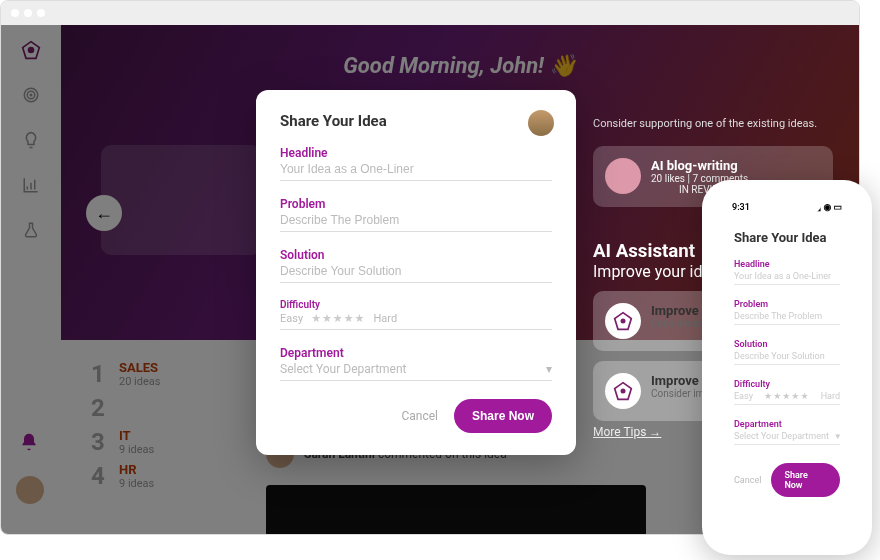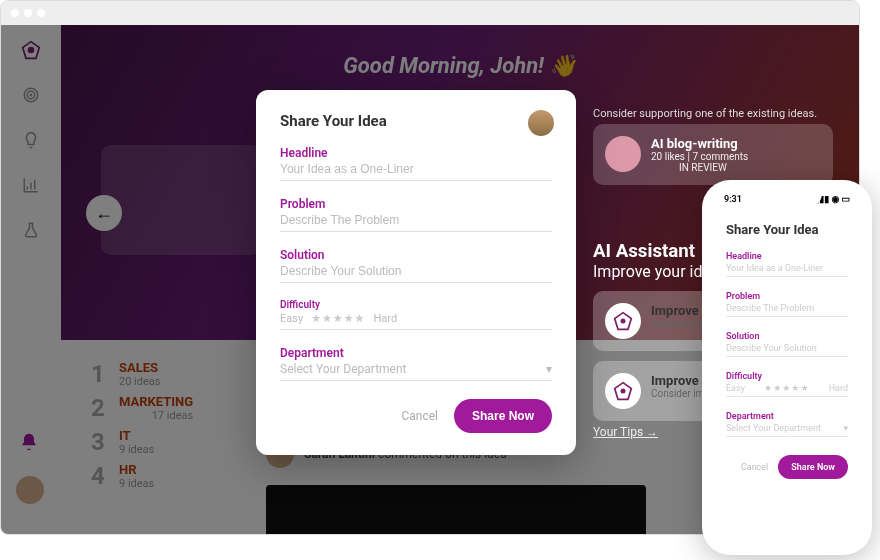--- a/index.html
+++ b/index.html
@@ -56,35 +56,35 @@
   .difficulty-row { display:flex; align-items:center; gap:8px; font-size:11px; color:#bbb; padding-top:2px; }
   .stars { color:#ccc; letter-spacing:1px; }
   .select-row { display:flex; align-items:center; justify-content:space-between; font-size:12px; color:#bbb; padding-top:2px; }
   .modal-actions { display:flex; justify-content:flex-end; align-items:center; gap:16px; margin-top:18px; }
   .cancel-btn { font-size:12px; color:#aaa; cursor:pointer; }
   .share-btn { background:#a11a9c; color:#fff; font-size:12px; font-weight:600; padding:10px 18px; border-radius:30px; border:none; cursor:pointer; }
 
   
   .right-panel { position:absolute; left:592px; top:80px; width:240px; z-index:40; color:#fff; }
   .right-panel h3 { font-size:14px; font-weight:700; }
-  .right-panel .sub { font-size:11px; color:#ddd; margin-top:2px; }
-  .idea-card { background:rgba(255,255,255,0.2); border-radius:10px; padding:12px; margin-top:4px; display:flex; gap:10px; align-items:flex-start; }
+  .right-panel .sub { font-size:11px; color:#ddd; margin-top:12px; }
+  .idea-card { background:rgba(255,255,255,0.2); border-radius:10px; padding:12px; margin-top:16px; display:flex; gap:10px; align-items:flex-start; }
   .idea-avatar { width:36px; height:36px; border-radius:50%; background:#d9a; flex-shrink:0; }
   .idea-logo { width:36px; height:36px; border-radius:50%; background:#fff; display:flex; align-items:center; justify-content:center; flex-shrink:0; }
   .idea-title { font-size:13px; font-weight:700; color:#fff; }
   .idea-meta { font-size:10px; color:#eee; }
   .idea-badge { font-size:10px; color:#eee;padding-left:28px; }
   .ai-section { position:absolute; left:592px; top:215px; width:240px; z-index:40; color:#fff; }
   .ai-card { background:rgba(255,255,255,0.28); border-radius:10px; padding:12px; margin-top:10px; display:flex; gap:10px; align-items:flex-start; }
   .ai-title { font-size:13px; font-weight:700; color:#333; }
   .ai-sub { font-size:10px; color:#666; }
   .more-tips { position:absolute; left:592px; top:400px; z-index:40; font-size:12px; color:#eee; text-decoration:underline; }
 
   
-  .phone { position:absolute; right:8px; top:180px; width:170px; height:375px; background:#fff; border-radius:28px; box-shadow:0 5px 30px rgba(0,0,0,0.25); z-index:100; padding:8px; }
+  .phone { position:absolute; right:8px; top:180px; width:170px; height:375px; background:#fff; border-radius:28px; box-shadow:0 5px 30px rgba(0,0,0,0.25); z-index:100; padding:16px; }
   .phone-inner { width:100%; height:100%; background:#fff; border-radius:22px; position:relative; overflow:hidden; }
   .notch { position:absolute; top:0; left:50%; transform:translateX(-50%); width:70px; height:18px; background:#fff; border-radius:0 0 12px 12px; }
   .status-bar { display:flex; justify-content:space-between; padding:6px 14px 0; font-size:9px; font-weight:600; }
   .phone-content { padding:18px 16px 0; }
   .phone-title { font-size:13px; font-weight:700; color:#333; }
   .p-group { margin-top:14px; border-bottom:1px solid #e5e5e5; padding-bottom:3px; }
   .p-label { font-size:9px; color:#a11a9c; font-weight:600; }
   .p-input { font-size:9px; color:#ccc; padding-top:2px; }
   .p-diff-row { display:flex; justify-content:space-between; align-items:center; font-size:9px; color:#ccc; padding-top:2px; }
   .p-select-row { display:flex; justify-content:space-between; align-items:center; font-size:9px; color:#ccc; padding-top:2px; }
@@ -158,24 +158,20 @@
     <div class="ranking">
       <div class="rank-row">
         <div class="rank-num">1</div>
         <div>
             <div class="rank-name">SALES</div>
             <div class="rank-sub">20 ideas</div>
           </div>
       </div>
       <div class="rank-row">
         <div class="rank-num">2</div>
-        <div>
-            <div class="rank-name">MARKETING</div>
-            <div class="rank-sub">17 ideas</div>
-          </div>
       </div>
       <div class="rank-row">
         <div class="rank-num">3</div>
         <div>
             <div class="rank-name">IT</div>
             <div class="rank-sub">9 ideas</div>
           </div>
       </div>
       <div class="rank-row">
         <div class="rank-num">4</div>
@@ -238,21 +234,21 @@
               <circle cx="12" cy="12" r="3" fill="#7a1f6b"></circle>
             </svg>
         </div>
         <div>
           <div class="ai-title">Improve</div>
           <div class="ai-sub">Consider improving the writing style</div>
         </div>
       </div>
     </div>
 
-    <a class="more-tips">Your Tips →</a>
+    <a class="more-tips">More Tips →</a>
 
     <div class="modal">
       <h2>Share Your Idea</h2>
       <div class="modal-avatar"></div>
 
       <div class="form-group">
         <div class="form-label">Headline</div>
         <input class="form-input" placeholder="Your Idea as a One-Liner" style="">
       </div>
 

